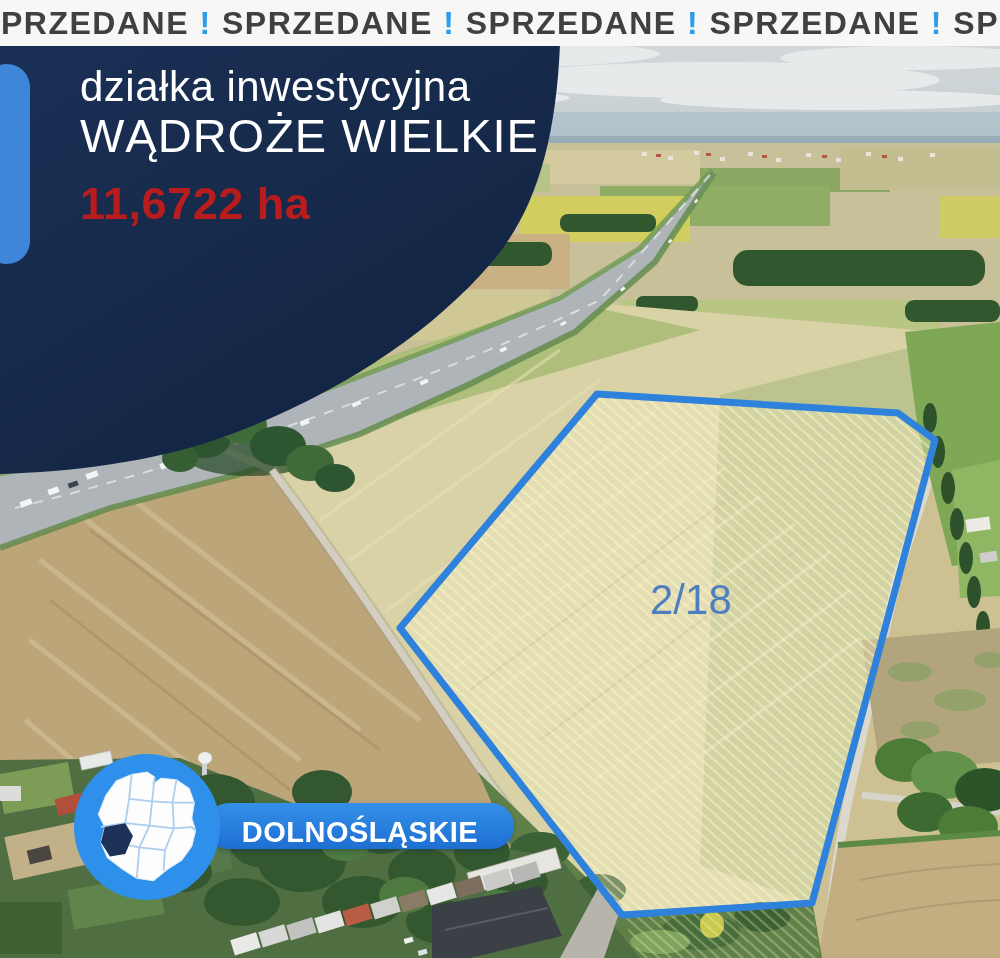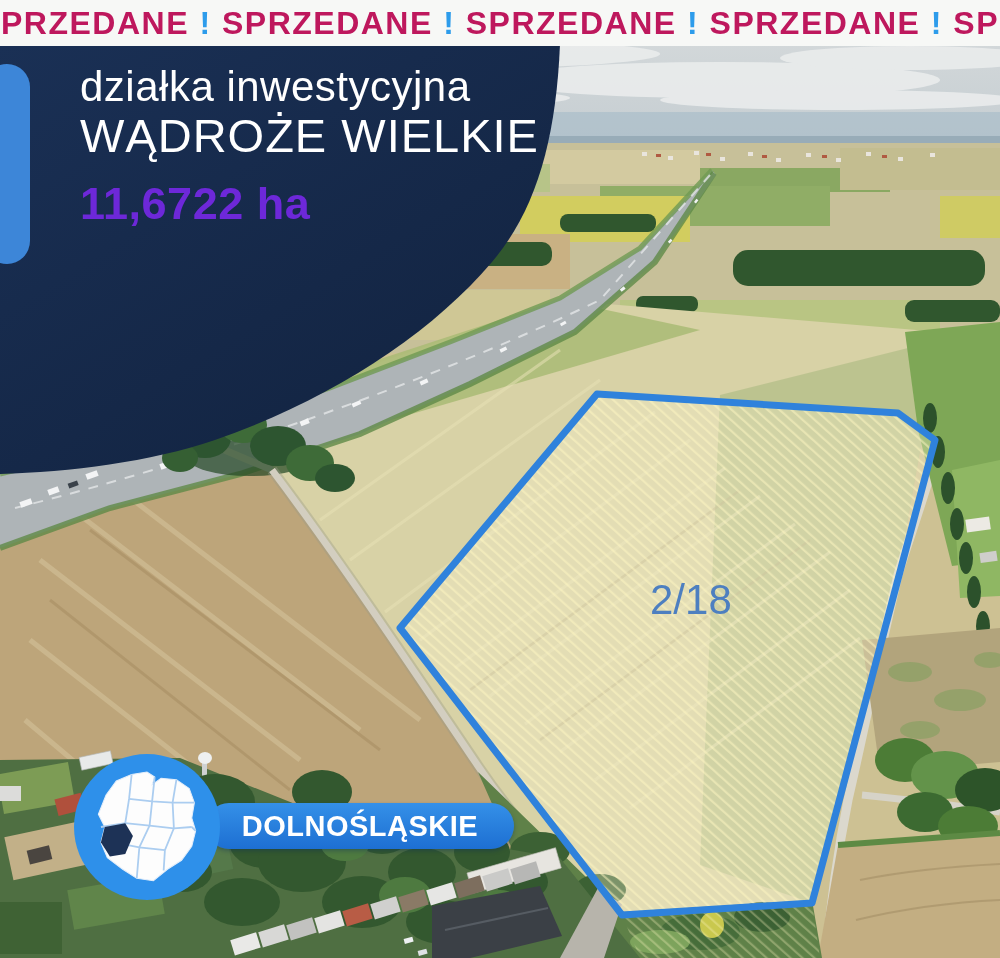--- a/index.html
+++ b/index.html
@@ -4,36 +4,36 @@
 <style>
   html,body{margin:0;padding:0;background:#222;}
   .stage{position:relative;width:1000px;height:958px;overflow:hidden;
          font-family:"Liberation Sans","DejaVu Sans",sans-serif;background:#cdc193;}
   .stage svg{display:block;}
 
   
   .banner{position:absolute;left:0;top:0;width:1000px;height:46px;background:#f7f8f6;
           z-index:40;display:flex;align-items:center;overflow:hidden;}
   .banner-text{white-space:nowrap;font-weight:bold;font-size:32px;letter-spacing:1.5px;padding-left:1px;}
-  .banner-text .bw{color:#be185d;white-space:pre;}
+  .banner-text .bw{color:#404040;white-space:pre;}
   .banner-text .bx{color:#2d9ceb;white-space:pre;}
 
   
   .blob-svg{position:absolute;left:0;top:0;z-index:20;pointer-events:none;}
   .accent-bar{position:absolute;left:-16px;top:64px;width:46px;height:200px;border-radius:23px;
               background:#3d86d8;z-index:21;}
   .card-text{position:absolute;left:80px;top:64px;z-index:22;color:#fff;}
   .card-sub{font-size:42px;font-weight:400;letter-spacing:.5px;line-height:1.1;}
   .card-title{font-size:47px;font-weight:400;letter-spacing:1px;line-height:1.1;}
-  .card-area{font-size:45px;font-weight:700;letter-spacing:.5px;line-height:1.1;margin-top:17px;color:#6d28d9;}
+  .card-area{font-size:45px;font-weight:700;letter-spacing:.5px;line-height:1.1;margin-top:17px;color:#b91c1c;}
 
   
   .region-pill{position:absolute;left:206px;top:803px;width:308px;height:46px;border-radius:23px;
                background:linear-gradient(180deg,#3490e8,#1d6fd2);z-index:30;
-               display:flex;align-items:center;justify-content:center;
+               display:flex;align-items:flex-end;justify-content:center;
                box-shadow:0 2px 4px rgba(10,40,90,.35);}
   .region-label{color:#fff;font-weight:700;font-size:29px;letter-spacing:.5px;}
   .map-circle{position:absolute;left:74px;top:754px;width:146px;height:146px;border-radius:50%;
               background:#2e90ea;z-index:31;display:flex;align-items:center;justify-content:center;}
 </style>
 </head>
 <body>
 
 <div class="stage">
 

